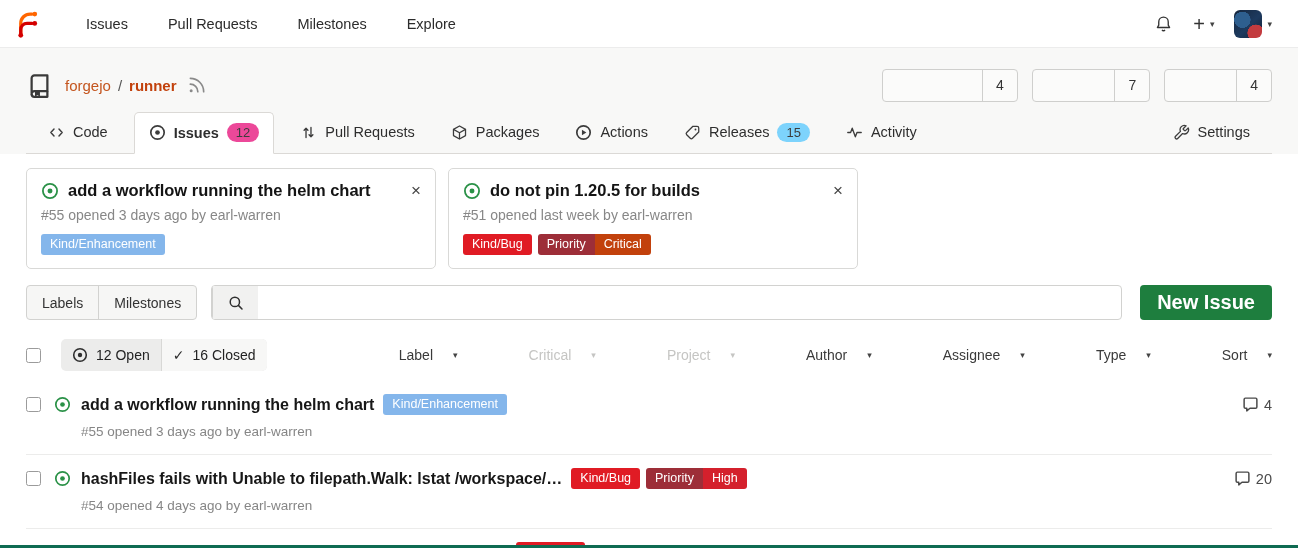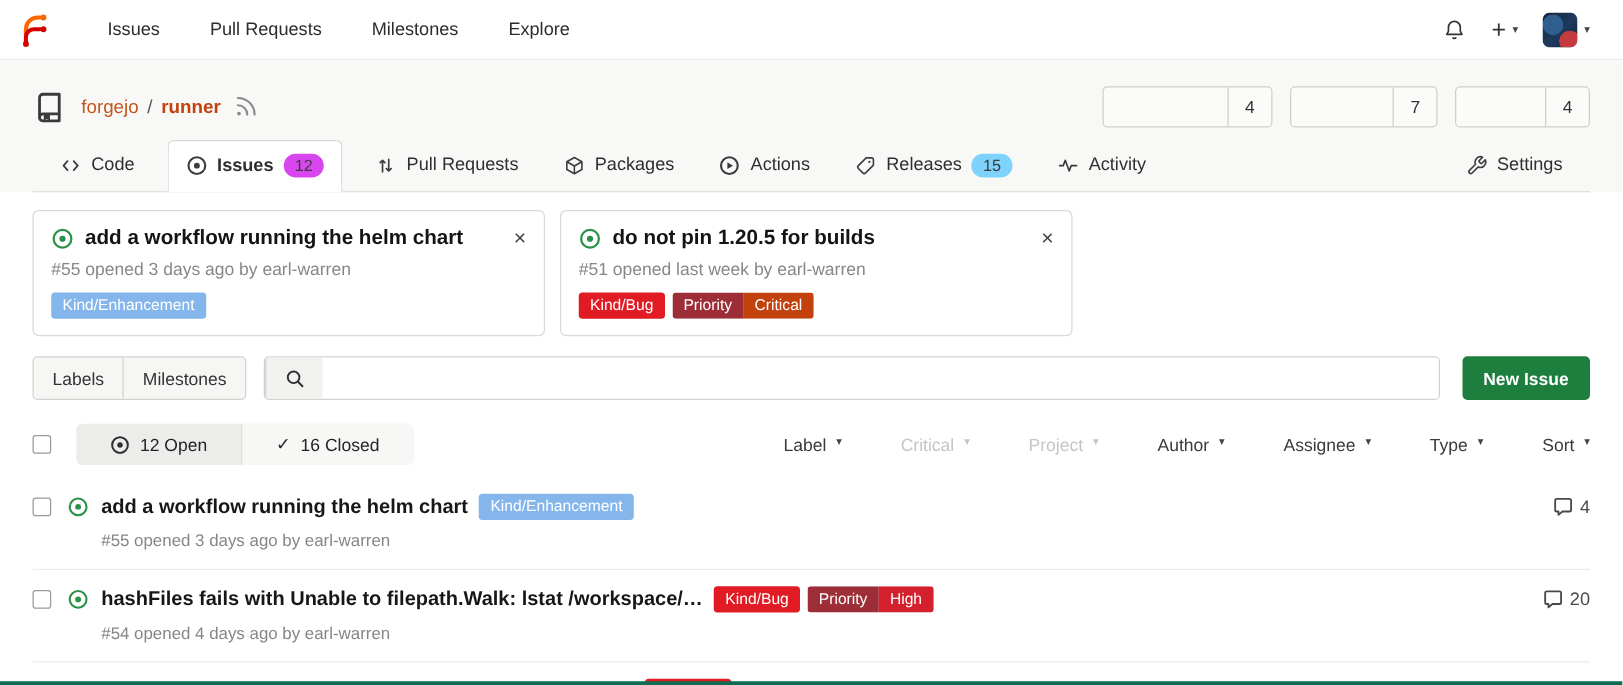--- a/index.html
+++ b/index.html
@@ -45,21 +45,21 @@
 
   .tabs-row { display:flex; align-items:stretch; margin-top:6px; padding:0 0 0 12px;
               border-bottom:1px solid #dbd9d6; }
   .tab { display:flex; align-items:center; gap:8px; padding:10px 10px 11px; margin-right:16px;
          color:#2e2e2e; font-size:14.5px; cursor:pointer; }
   .tab .t-icon { color:#3c3c3c; }
   .tab.active { background:#fff; border:1px solid #dbd9d6; border-bottom:1px solid #fff;
                 border-radius:5px 5px 0 0; margin-bottom:-1px; font-weight:700; padding:10px 14px 11px; }
   .badge { background:#7dd3fc; border-radius:10px; padding:2px 9px; font-size:13px;
            font-weight:400; color:#3d3d3d; }
-  .tab.active .badge { background:#d946ef;text-align:center; }
+  .tab.active .badge { background:#ec4899;text-align:center; }
   .tab-settings { margin-left:auto; margin-right:12px; }
 
   
   .main { padding:14px 26px 0; background:#fff; }
 
   .pinned-row { display:flex; gap:12px; margin:0 0 2px; }
   .pinned-card { width:410px; border:1px solid #d9d9d7; border-radius:5px; padding:12px 14px 13px; }
   .pc-title-row { display:flex; align-items:center; gap:9px; }
   .pc-title { font-size:16.5px; font-weight:700; color:#141414; cursor:pointer; }
   .pc-close { margin-left:auto; font-size:17px; color:#454545; cursor:pointer; line-height:1; }
@@ -76,36 +76,36 @@
                  background:#f6f6f5; }
   .seg-btn { display:flex; align-items:center; padding:0 15px; color:#333; cursor:pointer; }
   .seg-btn + .seg-btn { border-left:1px solid #d2d2d0; }
   .search-box { flex:1; display:flex; border:1px solid #d2d2d0; border-radius:4px; overflow:hidden;
                 background:#fff; margin-left:4px; }
   .search-input { flex:1; border:none; outline:none; padding:0 13px; font:inherit; color:#333;
                   background:transparent; }
   .search-input::placeholder { color:#a3a3a3; }
   .search-btn { width:46px; display:flex; align-items:center; justify-content:center;
                 background:#f1f1f0; border-left:1px solid #d2d2d0; color:#2f2f2f; cursor:pointer; }
-  .new-issue-btn { margin-left:8px; background:#1e7e3e; color:#fff; font-weight:700; font-size:14px;
+  .new-issue-btn { margin-left:8px; background:#1e7e3e; color:#fff; font-weight:700; font-size:20px;
                    border:none; border-radius:4px; padding:0 17px; display:flex; align-items:center;
                    cursor:pointer; font-family:inherit; }
 
   .filterbar { display:flex; align-items:center; margin:19px 0 6px; }
   .checkbox { width:15px; height:15px; border:1.5px solid #9b9b9b; border-radius:2.5px;
               background:#fff; cursor:pointer; flex:none; }
   .oc-group { margin-left:20px; display:flex; align-items:stretch; background:#ececeb;
               border-radius:5px; overflow:hidden; }
-  .oc-item { display:flex; align-items:center; gap:8px; padding:8px 27px; color:#232323;
+  .oc-item { display:flex; align-items:center; gap:8px; padding:8px 11px; color:#232323;
              font-size:14px; cursor:pointer; }
   .oc-item.closed { background:#f7f7f6; border-left:1px solid #d8d8d6; border-radius:0 5px 5px 0; }
   .oc-icon { color:#2f2f2f; }
   .check-glyph { color:#2f2f2f; font-size:14px; }
   .dropdowns { margin-left:auto; display:flex; gap:47px; align-items:center; }
-  .dd { display:flex; gap:8px; color:#3a3a3a; cursor:pointer; }
+  .dd { display:flex; align-items:center; gap:20px; color:#3a3a3a; cursor:pointer;margin-left:24px; }
   .dd.disabled { color:#c5c5c3; cursor:default; }
   .dd.disabled .caret { color:#c5c5c3; }
 
   .issue-list { margin-top:10px; }
   .issue-row { padding:13px 0 15px; }
   .issue-row + .issue-row { border-top:1px solid #ececeb; }
   .ir-main { display:flex; align-items:center; gap:0; }
   .ir-main .checkbox { margin-right:13px; }
   .ir-icon { margin-right:10px; flex:none; }
   .ir-title { font-size:16px; font-weight:700; color:#171717; margin-right:9px; cursor:pointer;

